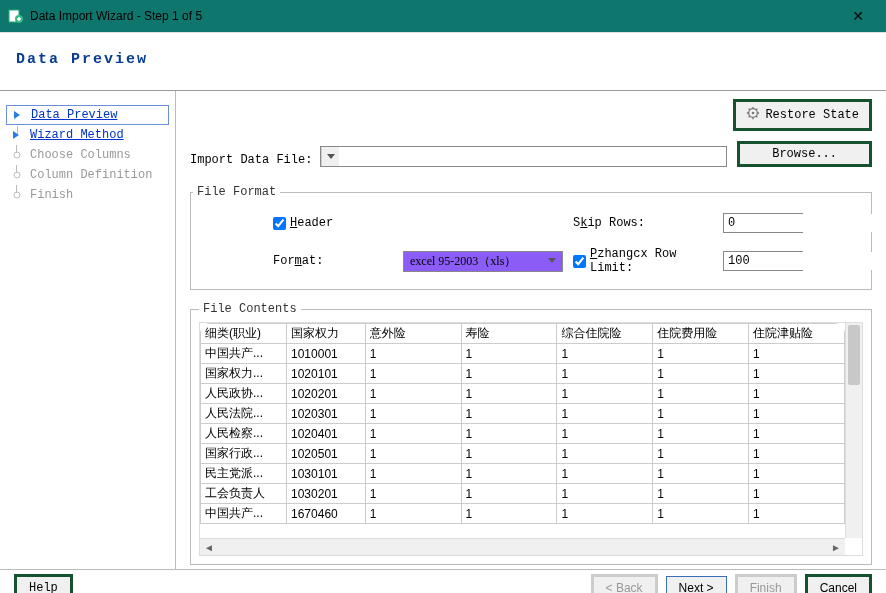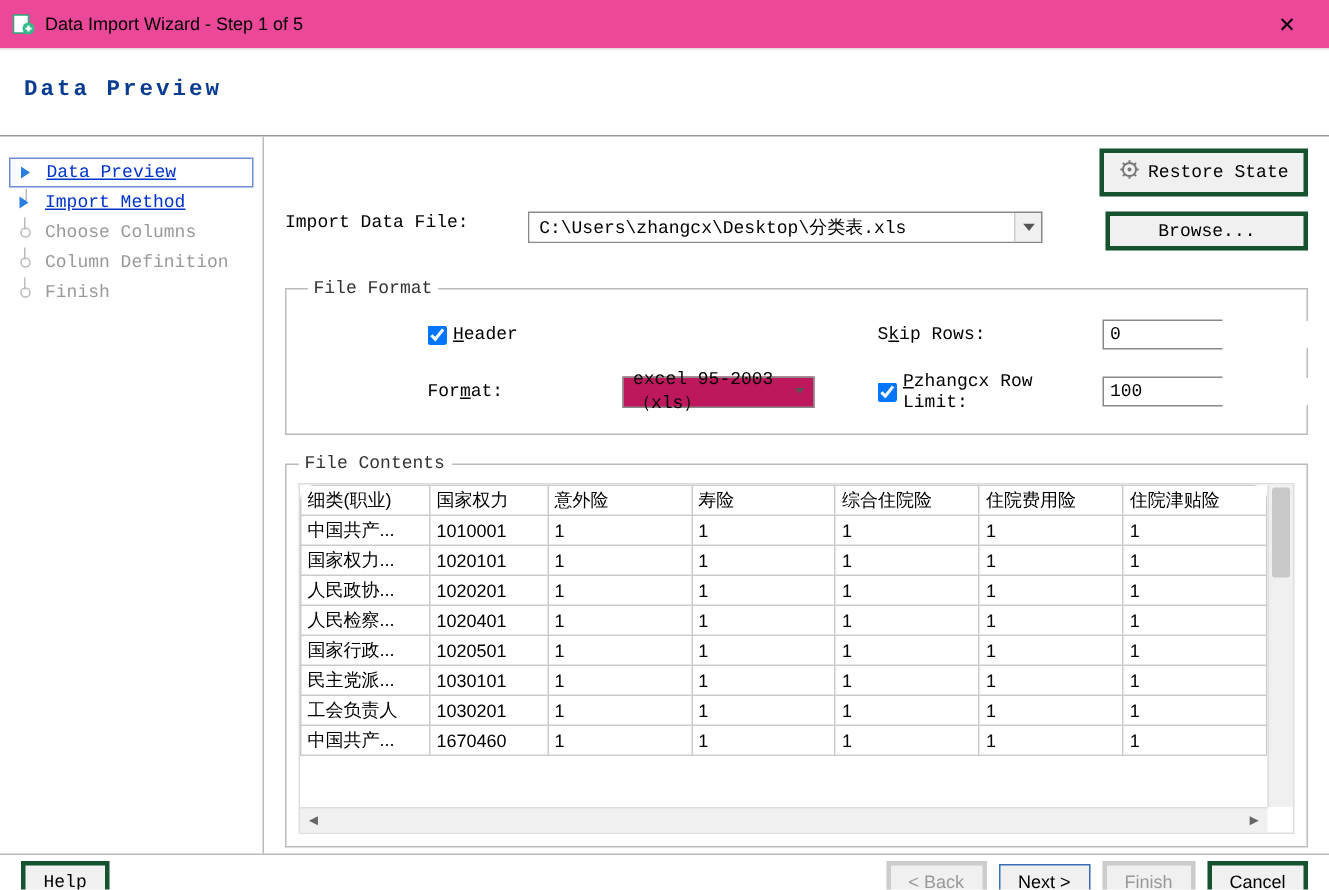--- a/index.html
+++ b/index.html
@@ -7,21 +7,21 @@
       font-family: "Microsoft YaHei", "SimSun", Arial, sans-serif;
       font-size: 12px;
       background: #fff;
       width: 886px;
       height: 593px;
       overflow: hidden;
       color: #000;
     }
     .titlebar {
       height: 28px;
-      background: #ec4899;
+      background: #0f766e;
       border-bottom: 1px solid #e0e0e0;
       display: flex;
       align-items: center;
       padding: 16px 8px;
     }
     .titlebar-icon {
       width: 16px; height: 16px;
       margin-right: 6px;
       display: flex; align-items: center; justify-content: center;
     }
@@ -97,23 +97,22 @@
       border: 3px solid #14532d;
       cursor: pointer;
       display: inline-flex;
       align-items: center;
       gap: 5px;
     }
     .btn.primary { border:1px solid #3a6fb7; }
     .btn:disabled, .btn.disabled { color: #999; border-color:#ccc; cursor:default; }
     .file-row {
       display: flex;
-      align-items: flex-start;
+      align-items: flex-end;
       margin-bottom: 18px;
-      gap: 32px;
     }
     .file-label {
       font-family: "Courier New", monospace;
       font-size: 12px;
       margin-right: 8px;
       white-space: nowrap;
     }
     .file-input-wrap {
       flex:1;
       display:flex;
@@ -132,21 +131,21 @@
       width:18px;
       border-left:1px solid #ccc;
       display:flex;align-items:center;justify-content:center;
       background:#f0f0f0;
       cursor:pointer;
     }
     .browse-btn { margin-left:10px; padding:3px 32px; }
 
     fieldset {
       border: 1px solid #bbb;
-      padding: 14px 14px 14px 14px;
+      padding: 14px 14px 14px 2px;
       margin-bottom: 12px;
     }
     legend {
       font-family:"Courier New",monospace;
       font-size:12px;
       padding:0 4px;
       color:#333;
     }
     .format-grid {
       display:grid;
@@ -156,22 +155,22 @@
       padding-left: 80px;
     }
     .chk { display:flex; align-items:center; gap:4px; font-family:"Courier New",monospace; }
     .underline { text-decoration: underline; }
     .num-input {
       display:flex; border:1px solid #888; height:20px; width:80px;
     }
     .num-input input { flex:1; border:none; padding:0 4px; font-family:"Courier New",monospace; font-size:12px; }
     .select {
       border:1px solid #888; height:21px; display:flex; align-items:center;
-      padding:0 6px; font-family:Liberation Mono, monospace; font-size:12px;
-      width:128px; justify-content:space-between; background:#be185d; cursor:pointer;
+      padding:0 6px; font-family:Liberation Serif, serif; font-size:12px;
+      width:160px; justify-content:space-between; background:#8b5cf6; cursor:pointer;
     }
 
     .contents-fieldset { padding:6px 8px 8px 8px; }
     .table-wrap {
       height: 234px;
       overflow: hidden;
       position:relative;
       border:1px solid #ddd;
     }
     .scroll-vert {
@@ -247,21 +246,21 @@
       </span>
       <span>Data Preview</span>
       <span class="step-line"></span>
     </div>
     <div class="step-item step-link">
       <span class="step-icon">
         <svg width="12" height="12" viewBox="0 0 12 12">
             <path d="M2 2 L8 6 L2 10 Z" fill="#2a7de1"></path>
           </svg>
       </span>
-      <span>Import Method</span>
+      <span>Wizard Method</span>
       <span class="step-line"></span>
     </div>
     <div class="step-item step-disabled">
       <span class="step-icon">
         <svg width="10" height="10" viewBox="0 0 10 10">
             <circle cx="5" cy="5" r="3" fill="none" stroke="#bbb"></circle>
           </svg>
       </span>
       <span>Choose Columns</span>
       <span class="step-line"></span>
@@ -295,21 +294,20 @@
               <path d="M8 1 L8 3 M8 13 L8 15 M1 8 L3 8 M13 8 L15 8 M3 3 L4.5 4.5 M11.5 11.5 L13 13 M3 13 L4.5 11.5 M11.5 4.5 L13 3" stroke="#777" stroke-width="1.5"></path>
             </svg>
         </span>
         <span>Restore State</span>
       </button>
     </div>
 
     <div class="file-row">
       <span class="file-label">Import Data File:</span>
       <div class="file-input-wrap">
-        <input class="file-input" value="C:\Users\zhangcx\Desktop\分类表.xls" style="">
         <div class="dropdown-btn">
           <svg width="8" height="6" viewBox="0 0 8 6">
               <path d="M0 0 L8 0 L4 5 Z" fill="#555"></path>
             </svg>
         </div>
       </div>
       <button class="btn browse-btn">
         <span>Browse...</span>
       </button>
     </div>
@@ -393,20 +391,29 @@
                 <tr>
                   <td>人民政协...</td>
                   <td>1020201</td>
                   <td>1</td>
                   <td>1</td>
                   <td>1</td>
                   <td>1</td>
                   <td>1</td>
                 </tr>
                 <tr>
+                  <td>人民法院...</td>
+                  <td>1020301</td>
+                  <td>1</td>
+                  <td>1</td>
+                  <td>1</td>
+                  <td>1</td>
+                  <td>1</td>
+                </tr>
+                <tr>
                   <td>人民检察...</td>
                   <td>1020401</td>
                   <td>1</td>
                   <td>1</td>
                   <td>1</td>
                   <td>1</td>
                   <td>1</td>
                 </tr>
                 <tr>
                   <td>国家行政...</td>

